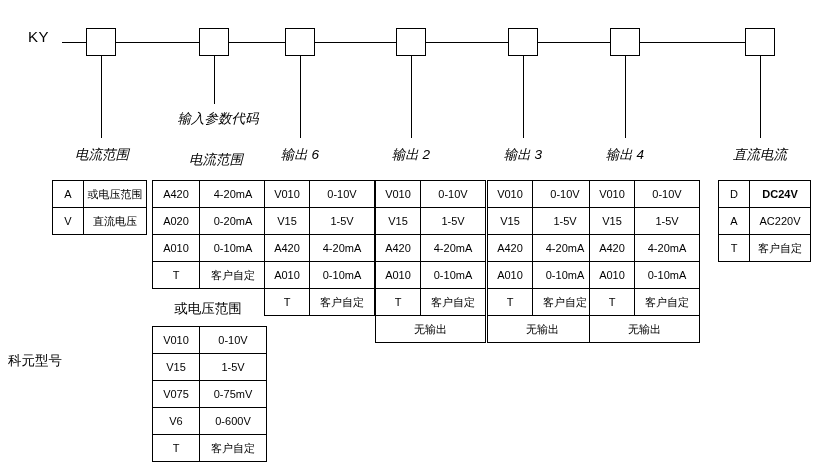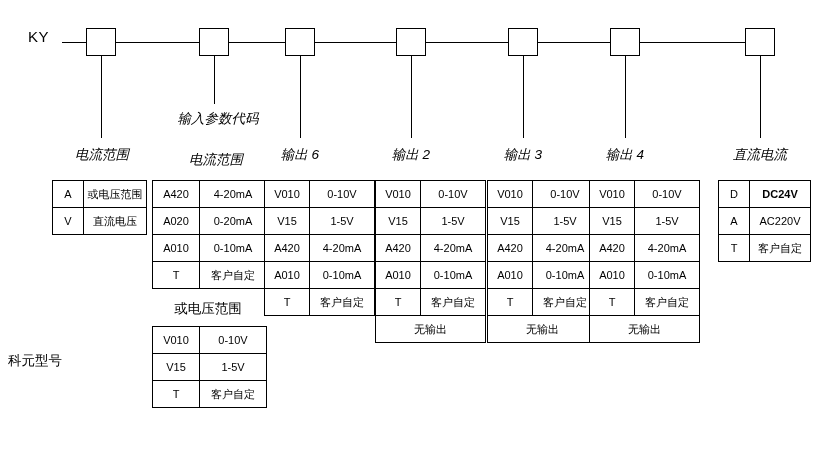--- a/index.html
+++ b/index.html
@@ -147,20 +147,28 @@
   <tbody>
       <tr>
     <td class="key" style="width:46px;">V010</td>
     <td class="val" style="width:66px;">0-10V</td>
   </tr>
   <tr>
     <td class="key">V15</td>
     <td class="val">1-5V</td>
   </tr>
   <tr>
+    <td class="key">V075</td>
+    <td class="val">0-75mV</td>
+  </tr>
+  <tr>
+    <td class="key">V6</td>
+    <td class="val">0-600V</td>
+  </tr>
+  <tr>
     <td class="key">T</td>
     <td class="val">客户自定</td>
   </tr>
 </tbody>
   </table>
 
 <table class="opt abs" style="left:264px;top:180px;">
   <tbody>
       <tr>
     <td class="key" style="width:44px;">V010</td>

